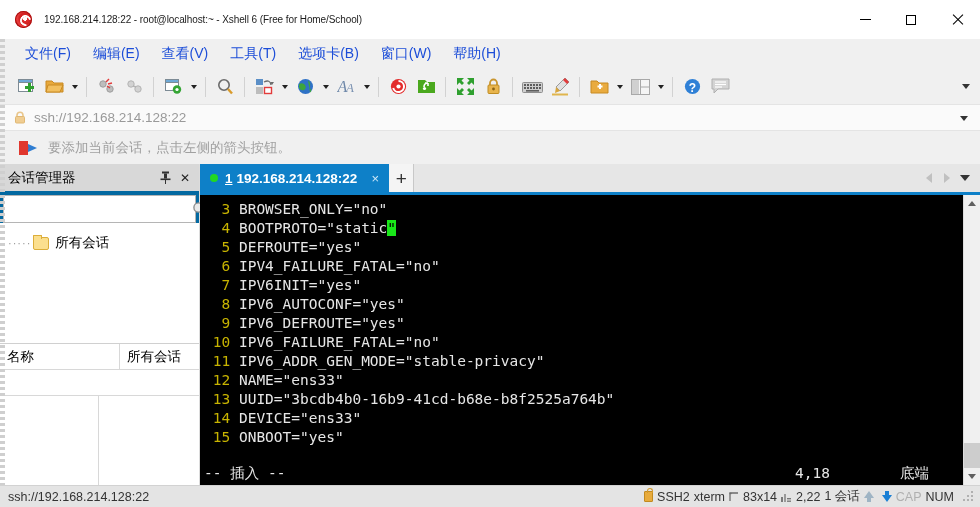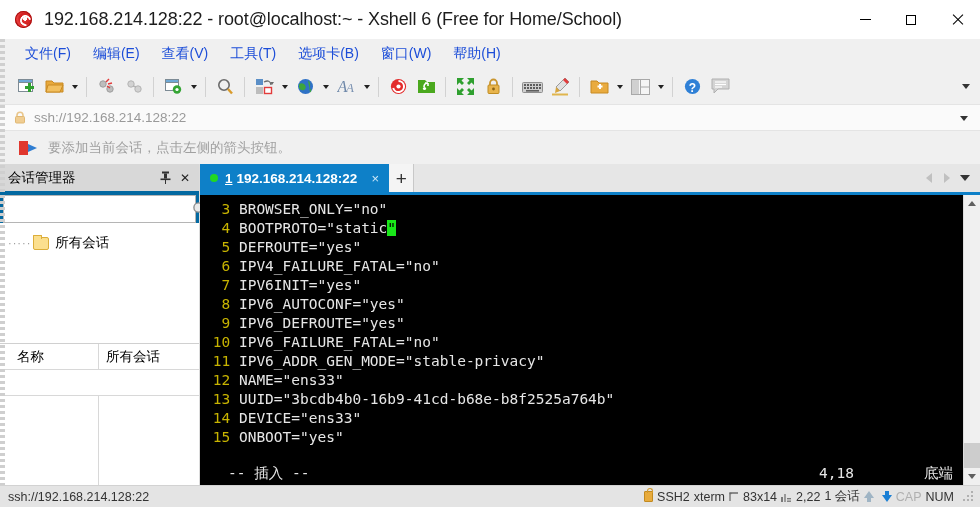--- a/index.html
+++ b/index.html
@@ -40,21 +40,21 @@
   }
   .xshell-logo::after {
     content: "";
     position: absolute; left: 5px; top: 4px;
     width: 7px; height: 7px; border-radius: 50%;
     border: 2px solid #ffffff;
     border-right-color: transparent;
     transform: rotate(35deg);
   }
   .title-text {
-    font-size: 18px;
+    font-size: 10px;
     color: #1c1c1c;
     margin-left: 6px;
     white-space: nowrap;
     letter-spacing: -0.1px;
   }
   .win-btns { margin-left: auto; display: flex; height: 39px; }
   .win-btn {
     width: 46px; height: 39px;
     display: flex; align-items: center; justify-content: center;
     font-size: 13px; color: #000;
@@ -235,21 +235,21 @@
     border: 1px solid #dcae3a; border-bottom: 0;
     border-radius: 1px 1px 0 0;
   }
   .sm-props { flex: 0 0 auto; background: #fff; }
   .prop-row {
     display: flex; height: 26px;
     border-bottom: 1px solid #d8d8d8;
     font-size: 13.5px; color: #000;
   }
   .prop-k {
-    width: 99px; padding-left: 17px;
+    width: 120px; padding-left: 7px;
     display: flex; align-items: center;
     border-right: 1px solid #d8d8d8;
   }
   .prop-v { flex: 1; padding-left: 7px; display: flex; align-items: center; }
   .sm-fill { flex: 1 1 auto; background: #fff; display: flex; min-height: 0; }
   .sm-fill .c1 { width: 99px; border-right: 1px solid #d8d8d8; }
   .sm-fill .c2 { flex: 1; }
 
   
   .termarea {
@@ -345,21 +345,20 @@
   .cursor-block {
     background: #19e619; color: #000000;
   }
   .vimstatus {
     position: absolute; left: 0; right: 0; bottom: 2px;
     height: 19px;
     white-space: pre;
     color: #e6e6e6;
     display: flex;
     padding-left: 4px;
-    margin-left: 24px;
   }
   .vs-mode { flex: 0 0 auto; }
   .vs-pos { position: absolute; left: 595px; }
   .vs-end { position: absolute; left: 700px; }
 
   
   .vscroll {
     width: 17px;
     background: #f0f0f0;
     border-left: 1px solid #dcdcdc;

